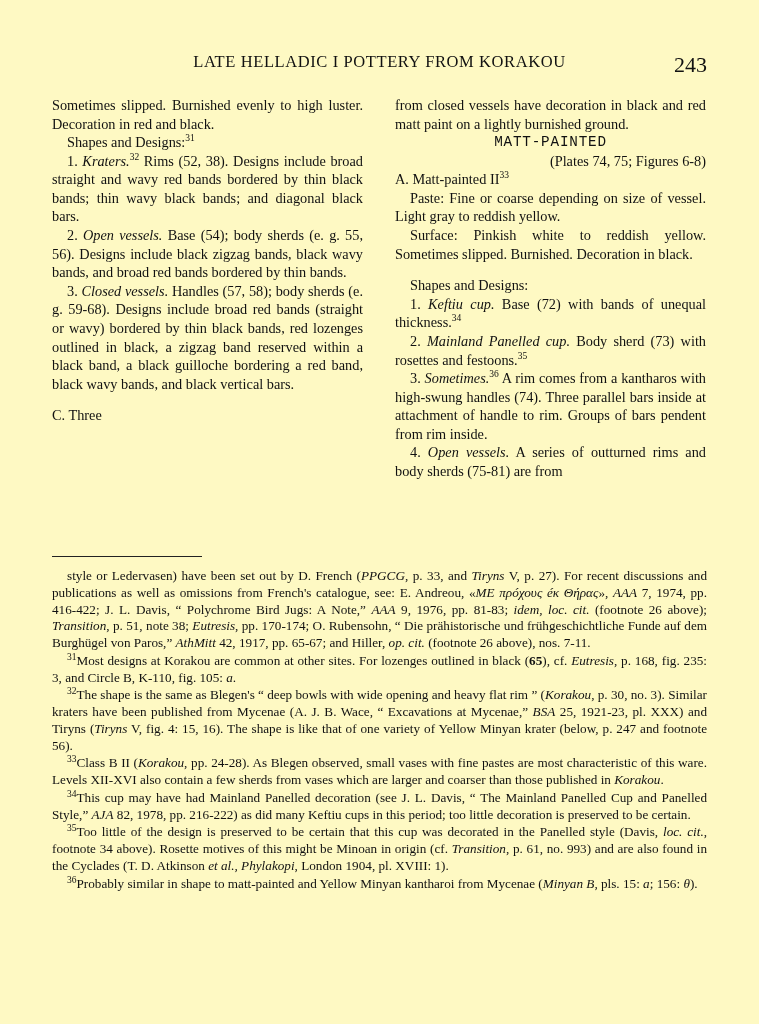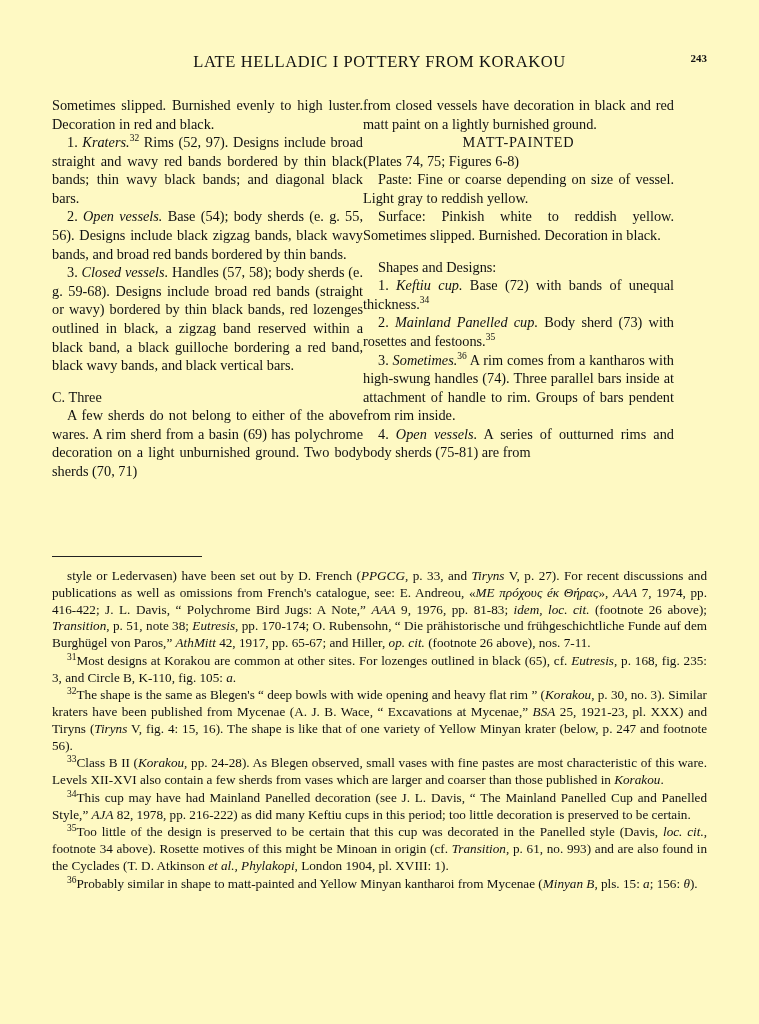--- a/index.html
+++ b/index.html
@@ -41,26 +41,27 @@
     text-align: center;
     font-size: 16.5px;
     letter-spacing: 0.6px;
     font-variant: small-caps;
     text-transform: uppercase;
   }
   .runhead-page {
     position: absolute;
     right: 0;
     top: 0;
-    font-size: 11px;
-    font-weight: bold;
+    font-size: 22px;
+    font-weight: normal;
   }
   
   .cols {
     display: flex;
+    gap: 32px;
     margin-top: 14px;
   }
   .col {
     width: 311px;
     font-size: 14.3px;
     line-height: 1.30;
     text-align: justify;
     hyphens: auto;
   }
   .col p {
@@ -74,28 +75,29 @@
   }
   .blank-line {
     height: 13px;
   }
   .section-head {
     text-align: center;
     text-indent: 0;
     letter-spacing: 0.8px;
     margin-top: 18px;
     margin-bottom: 10px;
+    font-family: Liberation Mono, monospace;
   }
   .plates-line {
-    text-align: left;
+    text-align: right;
     text-indent: 0;
     margin-bottom: 12px;
   }
   i, .it { font-style: italic; }
-  b, .bd { font-weight: normal; }
+  b, .bd { font-weight: bold; }
   .sup {
     font-size: 9.5px;
     vertical-align: super;
     line-height: 0;
   }
   
   .rule {
     position: absolute;
     left: 52px;
     top: 556px;
@@ -130,32 +132,33 @@
 
     <div class="runhead">
       <div class="runhead-title">Late Helladic I Pottery from Korakou</div>
       <div class="runhead-page">243</div>
     </div>
 
     <div class="cols">
 
       <div class="col">
         <p class="p-noindent">Sometimes slipped.  Burnished evenly to high luster.  Decoration in red and black.</p>
-        <p class="p-indent"><span>1. </span><i>Kraters.</i><span class="sup">32</span><span> Rims (52, 97).  Designs include broad straight and wavy red bands bordered by thin black bands; thin wavy black bands; and diagonal black bars.</span></p>
+        <p class="p-indent"><span>Shapes and Designs:</span><span class="sup">31</span></p>
+        <p class="p-indent"><span>1. </span><i>Kraters.</i><span class="sup">32</span><span> Rims (52, 38).  Designs include broad straight and wavy red bands bordered by thin black bands; thin wavy black bands; and diagonal black bars.</span></p>
         <p class="p-indent"><span>2. </span><i>Open vessels.</i><span> Base (54); body sherds (e. g. 55, 56).  Designs include black zigzag bands, black wavy bands, and broad red bands bordered by thin bands.</span></p>
         <p class="p-indent"><span>3. </span><i>Closed vessels.</i><span> Handles (57, 58); body sherds (e. g. 59-68).  Designs include broad red bands (straight or wavy) bordered by thin black bands, red lozenges outlined in black, a zigzag band reserved within a black band, a black guilloche bordering a red band, black wavy bands, and black vertical bars.</span></p>
         <div class="blank-line"></div>
         <p class="p-noindent">C. Three</p>
-        <p class="p-indent">A few sherds do not belong to either of the above wares.  A rim sherd from a basin (69) has polychrome decoration on a light unburnished ground.  Two body sherds (70, 71)</p>
       </div>
 
       <div class="col">
         <p class="p-noindent">from closed vessels have decoration in black and red matt paint on a lightly burnished ground.</p>
         <p class="section-head">MATT-PAINTED</p>
         <p class="plates-line">(Plates 74, 75;  Figures 6-8)</p>
+        <p class="p-noindent"><span>A. Matt-painted II</span><span class="sup">33</span></p>
         <p class="p-indent">Paste:  Fine or coarse depending on size of vessel.  Light gray to reddish yellow.</p>
         <p class="p-indent">Surface:  Pinkish white to reddish yellow.  Sometimes slipped.  Burnished.  Decoration in black.</p>
         <div class="blank-line"></div>
         <p class="p-indent">Shapes and Designs:</p>
         <p class="p-indent"><span>1. </span><i>Keftiu cup.</i><span>  Base (72) with bands of unequal thickness.</span><span class="sup">34</span></p>
         <p class="p-indent"><span>2. </span><i>Mainland Panelled cup.</i><span>  Body sherd (73) with rosettes and festoons.</span><span class="sup">35</span></p>
         <p class="p-indent"><span>3. </span><i>Sometimes.</i><span class="sup">36</span><span> A rim comes from a kantharos with high-swung handles (74).  Three parallel bars inside at attachment of handle to rim.  Groups of bars pendent from rim inside.</span></p>
         <p class="p-indent"><span>4. </span><i>Open vessels.</i><span>  A series of outturned rims and body sherds (75-81) are from</span></p>
       </div>
 

